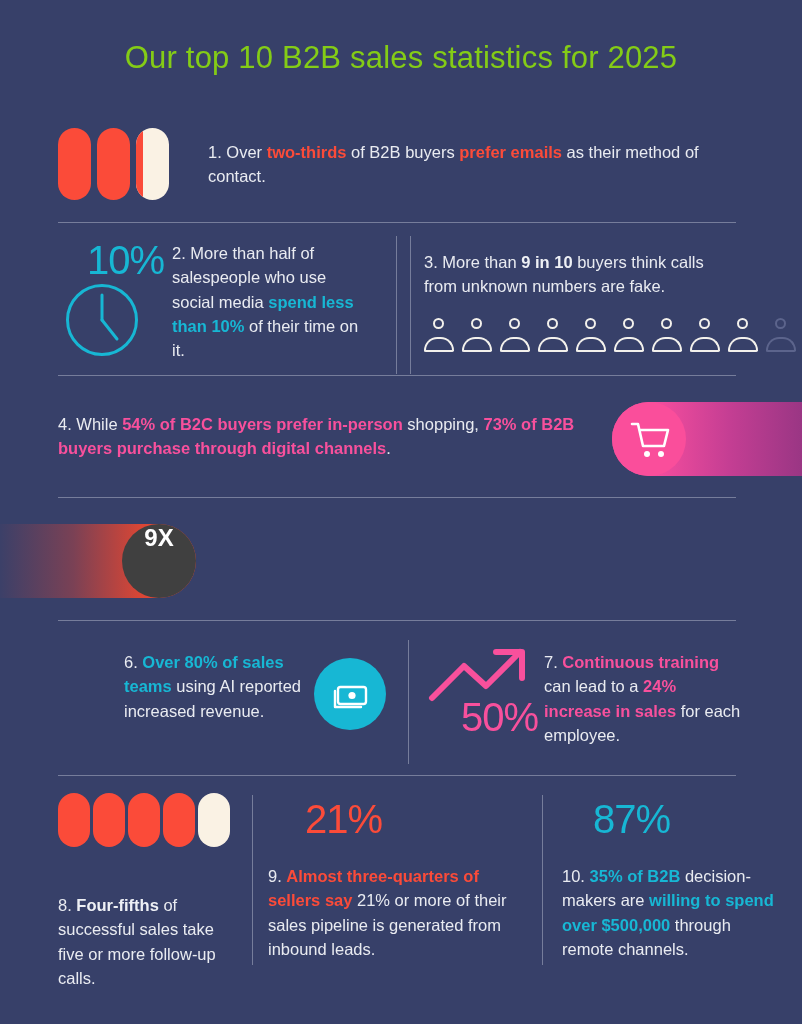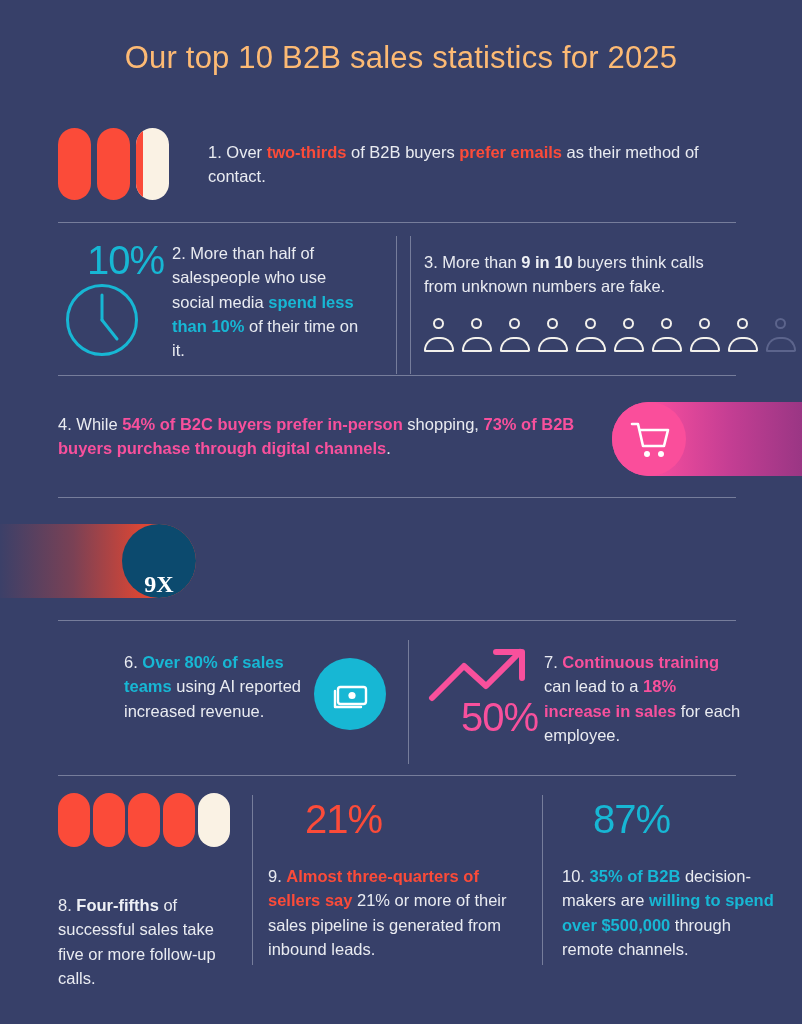--- a/index.html
+++ b/index.html
@@ -26,21 +26,21 @@
   
   .title {
     position: absolute;
     left: 0;
     top: 40px;
     width: 802px;
     text-align: center;
     font-size: 31px;
     font-weight: 400;
     letter-spacing: 0.2px;
-    color: #fdba74;
+    color: #84cc16;
   }
 
   
   .hr {
     position: absolute;
     left: 58px;
     width: 678px;
     height: 1px;
     background: #8C92AC;
     opacity: .75;
@@ -130,23 +130,23 @@
 
   
   .nx-pill {
     position: absolute;
     border-radius: 0 999px 999px 0;
     background: linear-gradient(90deg,#3A4069 0%, #7A4155 38%, #D94635 72%, #FB4B39 100%);
   }
   .nx-circle {
     position: absolute;
     border-radius: 50%;
-    background: #0c4a6e;
-    display: flex; align-items: flex-end; justify-content: center;
-    font-weight: 700; font-size: 24px; color: #FFFFFF; font-family: Liberation Serif, serif;
+    background: #404040;
+    display: flex; align-items: flex-start; justify-content: center;
+    font-weight: 700; font-size: 24px; color: #FFFFFF;
   }
 
   
   .money-circle {
     position: absolute;
     border-radius: 50%;
     background: #17B7D4;
     display: flex; align-items: center; justify-content: center;
   }
 
@@ -274,21 +274,21 @@
   <div class="vr" style="left:408px; top:640px; height:124px;"></div>
 
   <svg width="100" height="62" viewBox="0 0 100 62" style="position:absolute; left:428px; top:644px;">
     <path d="M4 54 L36 22 L58 42 L92 8" fill="none" stroke="#F8509C" stroke-width="6" stroke-linecap="round" stroke-linejoin="round"></path>
     <path d="M68 8 H94 V34" fill="none" stroke="#F8509C" stroke-width="6" stroke-linecap="round" stroke-linejoin="round"></path>
   </svg>
 
   <div class="bignum c-pink" style="left:432px; top:695px; font-size:40px; color:#F8509C;">50%</div>
 
   <div class="stat-text" style="left:544px; top:650px; width:200px;">
-    <span>7. </span><span class="c-pink">Continuous training</span><span> can lead to a </span><span class="c-pink">18% increase in sales</span><span> for each employee.</span>
+    <span>7. </span><span class="c-pink">Continuous training</span><span> can lead to a </span><span class="c-pink">24% increase in sales</span><span> for each employee.</span>
   </div>
 
   <div class="hr" style="top:775px;"></div>
 
   <div class="pill-row" style="left:58px; top:793px; gap:3px;">
     <div class="pill" style="width:32px;height:54px;"></div>
     <div class="pill" style="width:32px;height:54px;"></div>
     <div class="pill" style="width:32px;height:54px;"></div>
     <div class="pill" style="width:32px;height:54px;"></div>
     <div class="pill empty" style="width:32px;height:54px;"></div>

